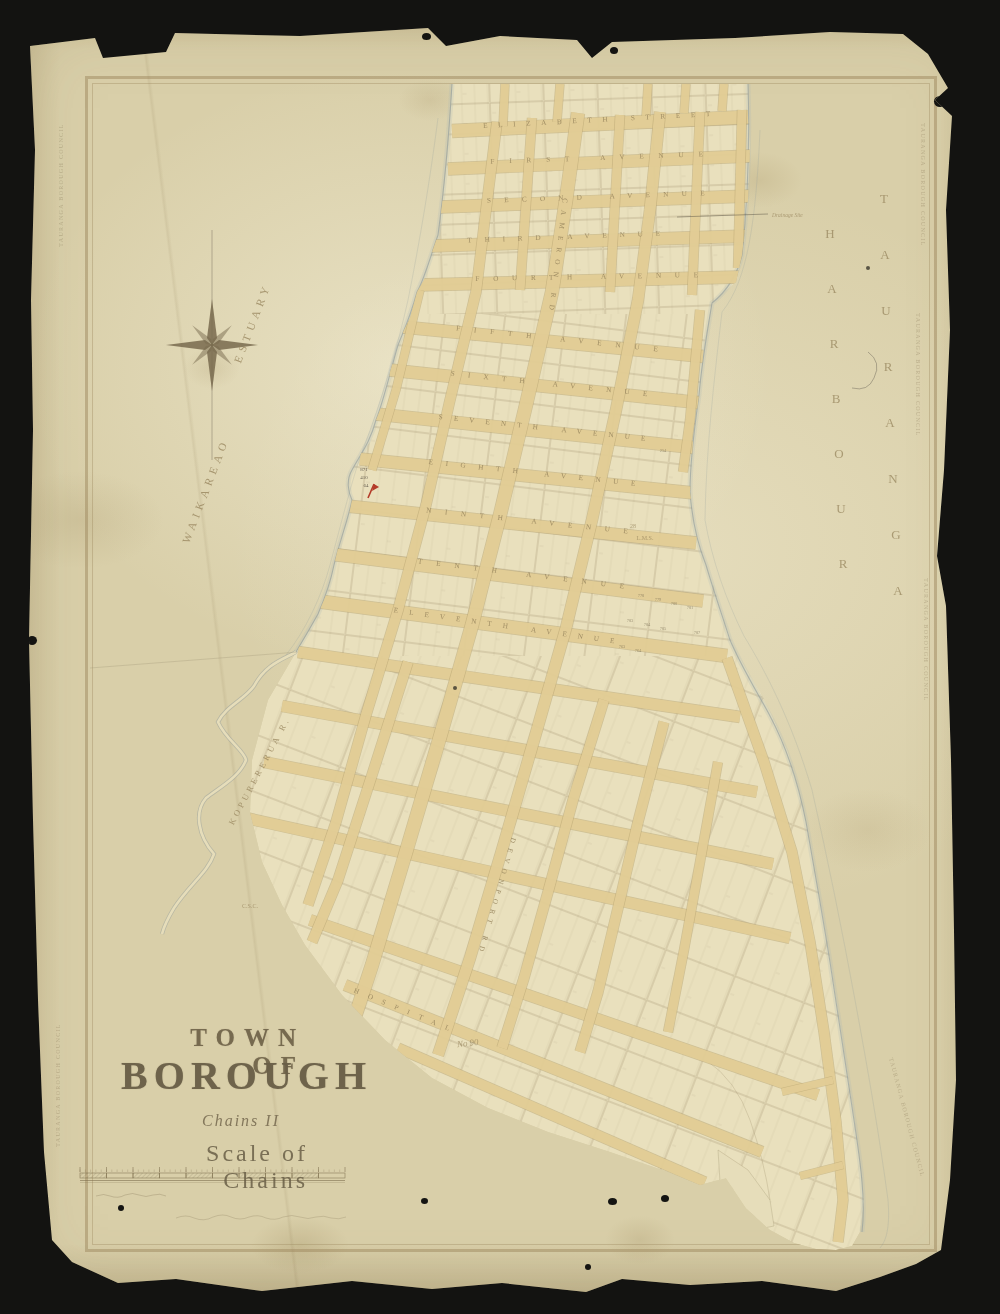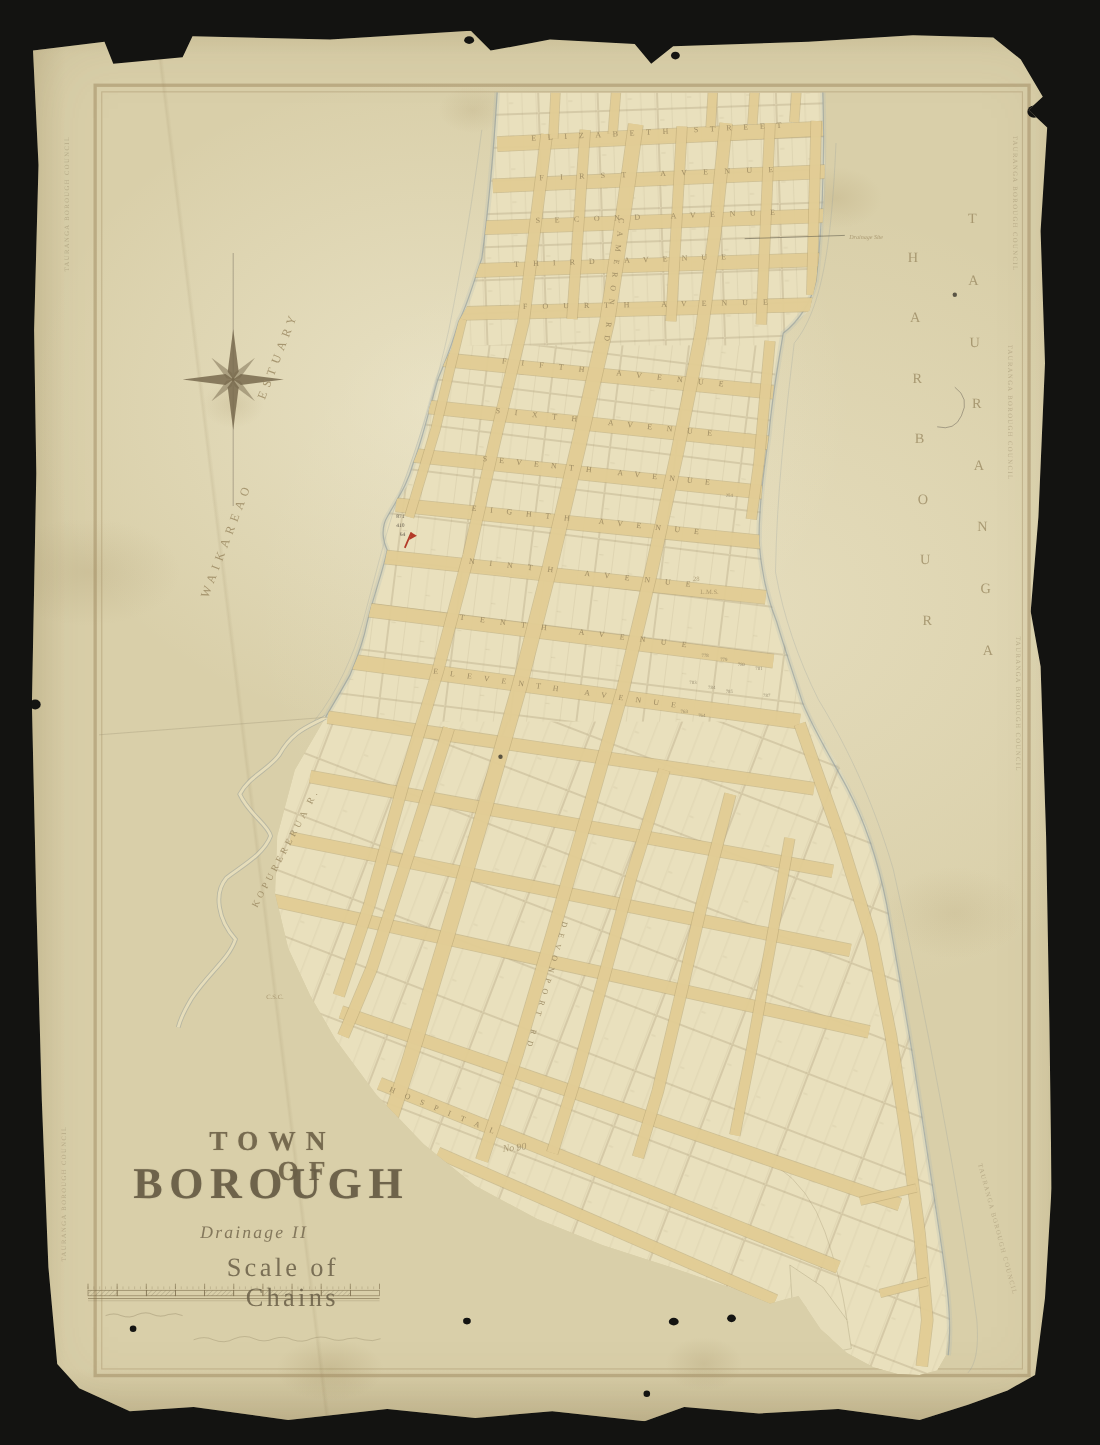--- a/index.html
+++ b/index.html
@@ -342,21 +342,21 @@
         <line x1="0" y1="13.5" x2="265" y2="13.5" stroke="rgba(120,105,72,.7)" stroke-width="0.8"></line>
         <line x1="0" y1="15.5" x2="265" y2="15.5" stroke="rgba(120,105,72,.4)" stroke-width="0.5"></line>
       </g>
       <path d="M96,1196 q8,-3 14,0 q8,3 15,-1 q8,-3 14,0 q7,3 14,0 q7,-2 13,1" fill="none" stroke="rgba(110,95,65,.35)" stroke-width="0.7"></path>
       <path d="M176,1218 q10,-4 18,0 q10,4 19,-1 q10,-4 18,0 q9,4 18,0 q9,-3 17,1 q9,3 17,-1 q9,-3 17,0 q8,3 16,0 q8,-2 15,1 q8,2 15,-1" fill="none" stroke="rgba(110,95,65,.3)" stroke-width="0.7"></path>
     </svg>
 
   <div class="title-block">
     <div id="town-of">TOWN OF</div>
     <div id="tauranga-title">BOROUGH</div>
-    <div id="section-label">Drainage II</div>
+    <div id="section-label">Chains II</div>
     <div id="scale-heading">Scale of Chains</div>
   </div>
 
   <div class="hole" style="left:422px;top:33px;width:9px;height:7px;"></div>
   <div class="hole" style="left:610px;top:47px;width:8px;height:7px;"></div>
   <div class="hole" style="left:934px;top:96px;width:12px;height:11px;"></div>
   <div class="hole" style="left:27px;top:636px;width:10px;height:9px;"></div>
   <div class="hole" style="left:118px;top:1205px;width:6px;height:6px;"></div>
   <div class="hole" style="left:421px;top:1198px;width:7px;height:6px;"></div>
   <div class="hole" style="left:608px;top:1198px;width:9px;height:7px;"></div>

